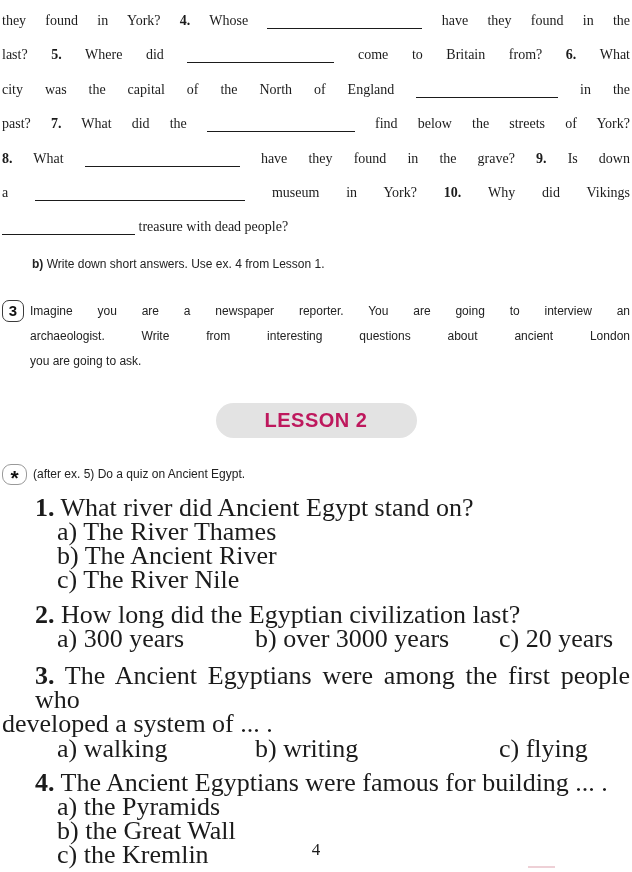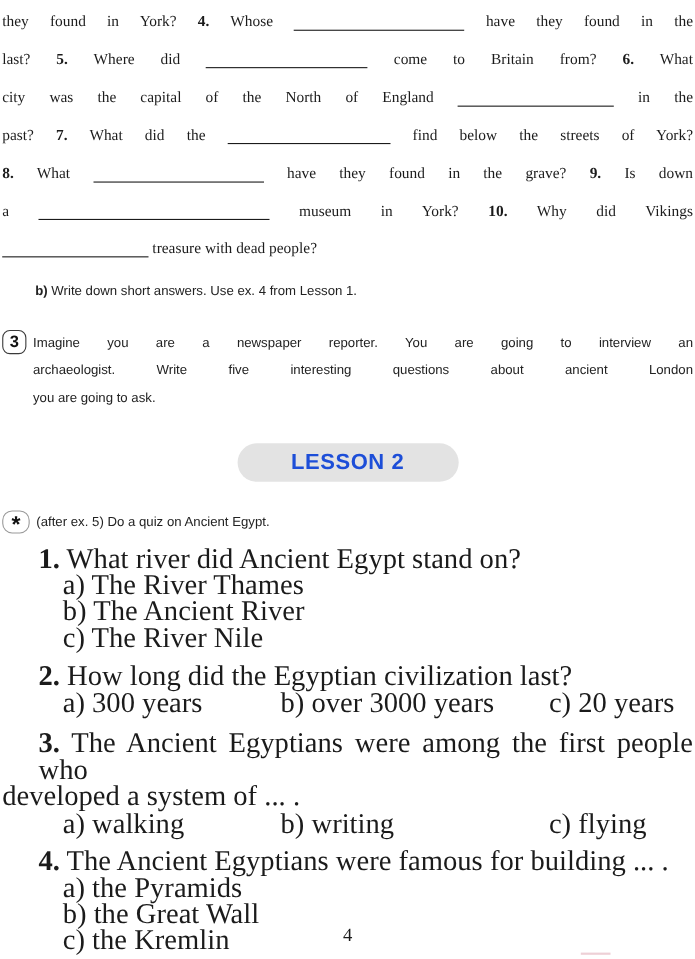--- a/index.html
+++ b/index.html
@@ -45,21 +45,21 @@
   .sline.j{text-align:justify;text-align-last:justify;}
 
   
   .lesson-wrap{margin-top:29px;text-align:center;}
   .lesson-pill{
     display:inline-block;
     background:#e3e3e3;
     border-radius:18px;
     width:201px;height:35px;line-height:35px;
     font-family:"Liberation Sans", sans-serif;
-    font-weight:bold;font-size:20px;letter-spacing:0.5px;color:#1d4ed8;
+    font-weight:bold;font-size:20px;letter-spacing:0.5px;color:#be185d;
   }
 
   
   .star-task{margin-top:25px;display:flex;align-items:flex-start;}
   .star-badge{
     flex:0 0 auto;
     width:23px;height:19px;
     border:1.6px solid #9a9a9a;
     border-radius:9px;
     display:flex;align-items:center;justify-content:center;
@@ -115,21 +115,21 @@
     </div>
 
     <div class="partb sans">
       <b>b)</b><span> Write down short answers. Use ex. 4 from Lesson 1.</span>
     </div>
 
     <div class="ex3">
       <span class="numbadge">3</span>
       <div class="ex3text sans">
         <div class="sline j">Imagine you are a newspaper reporter. You are going to interview an</div>
-        <div class="sline j">archaeologist. Write five interesting questions about ancient London</div>
+        <div class="sline j">archaeologist. Write from interesting questions about ancient London</div>
         <div class="sline">you are going to ask.</div>
       </div>
     </div>
 
     <div class="lesson-wrap">
       <div class="lesson-pill">LESSON 2</div>
     </div>
 
     <div class="star-task">
       <span class="star-badge">

